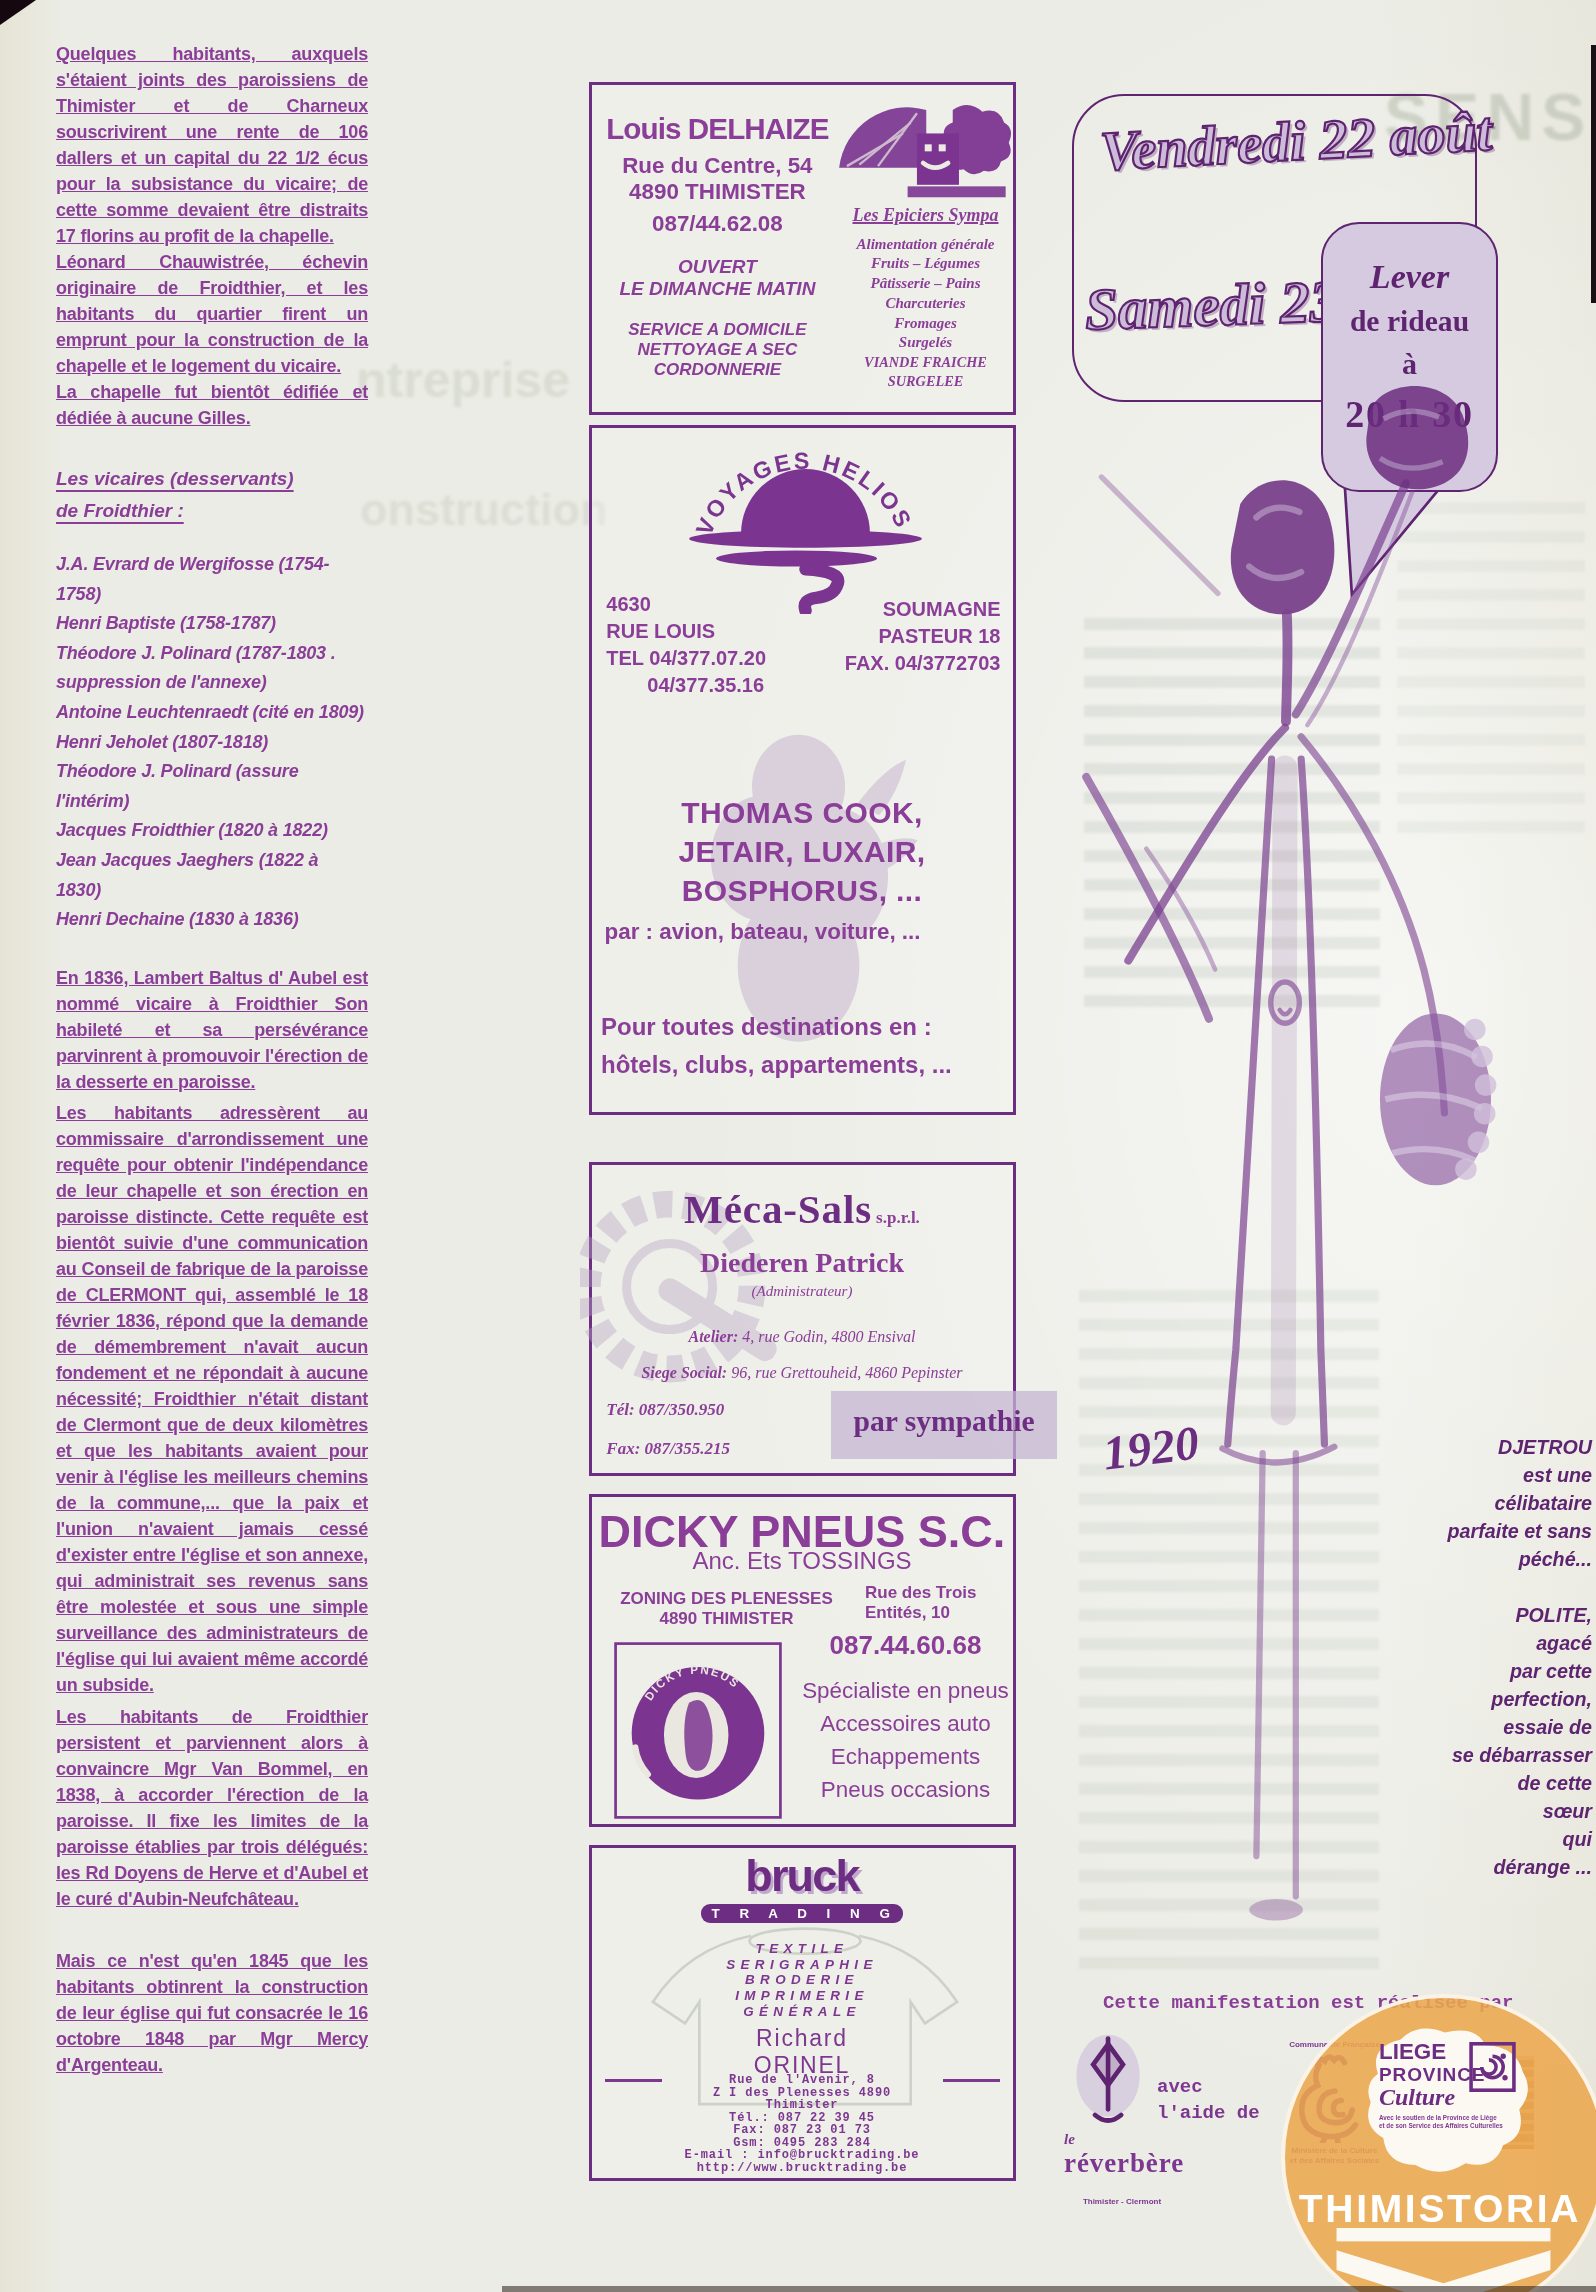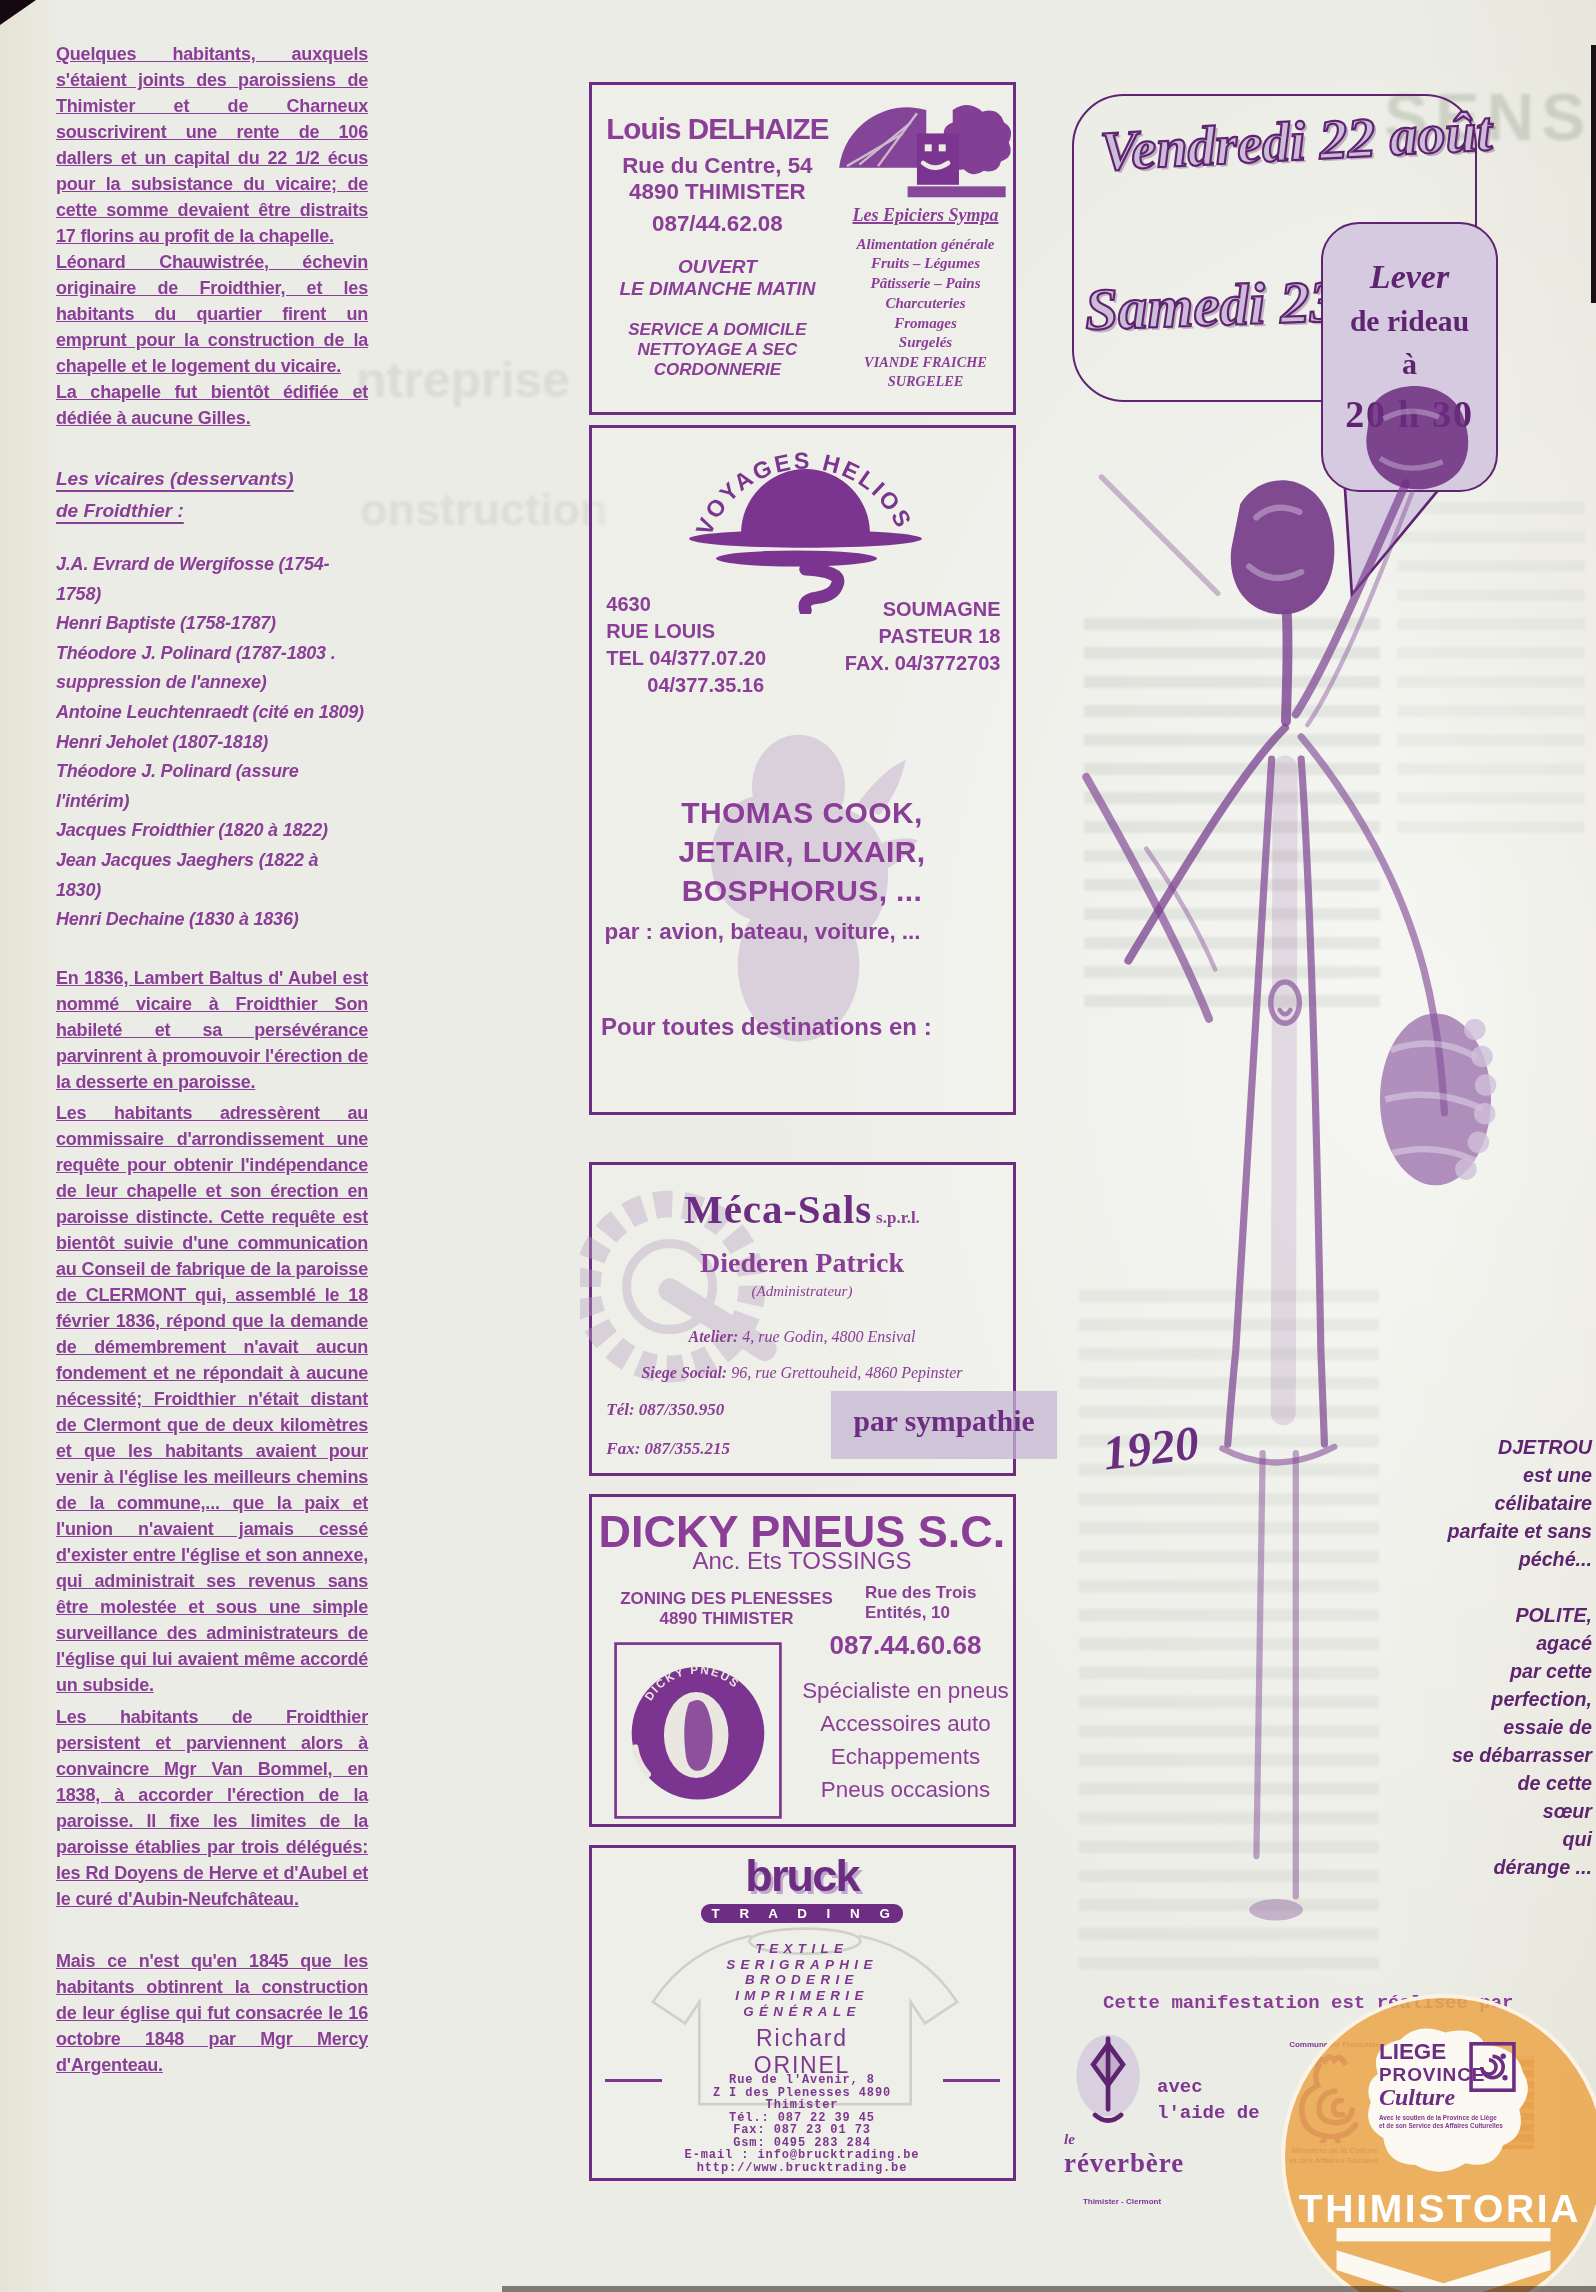--- a/index.html
+++ b/index.html
@@ -189,20 +189,21 @@
       </g>
     </svg>
     <div class="ctr abs" style="left:0;top:365px;width:420px;">
       <div class="hel-brand">THOMAS COOK,</div>
       <div class="hel-brand">JETAIR, LUXAIR,</div>
       <div class="hel-brand">BOSPHORUS, ...</div>
     </div>
     <div class="abs hel-by" style="left:12.5px;top:491px;">par : avion, bateau, voiture, ...</div>
     <div class="abs hel-dest" style="left:9px;top:580px;width:402px;text-align:justify;">
       <div>Pour toutes destinations en :</div>
+      <div>hôtels, clubs, appartements, ...</div>
     </div>
   </div>
 
   <div class="adbox" style="top:1162px;height:314px;">
     <svg class="abs" style="left:-12.5px;top:5.4px;opacity:.4;" width="224" height="269" viewBox="0 0 250 300">
       <circle cx="100" cy="130" r="92" fill="none" stroke="#b9a6c6" stroke-width="30" stroke-dasharray="20 12"></circle>
       <circle cx="100" cy="130" r="48" fill="none" stroke="#b9a6c6" stroke-width="10"></circle>
       <rect x="90" y="120" width="150" height="26" rx="12" transform="rotate(32 100 130)" fill="#b9a6c6"></rect>
     </svg>
     <div class="abs ctr" style="left:0;top:19.7px;width:420px;">

